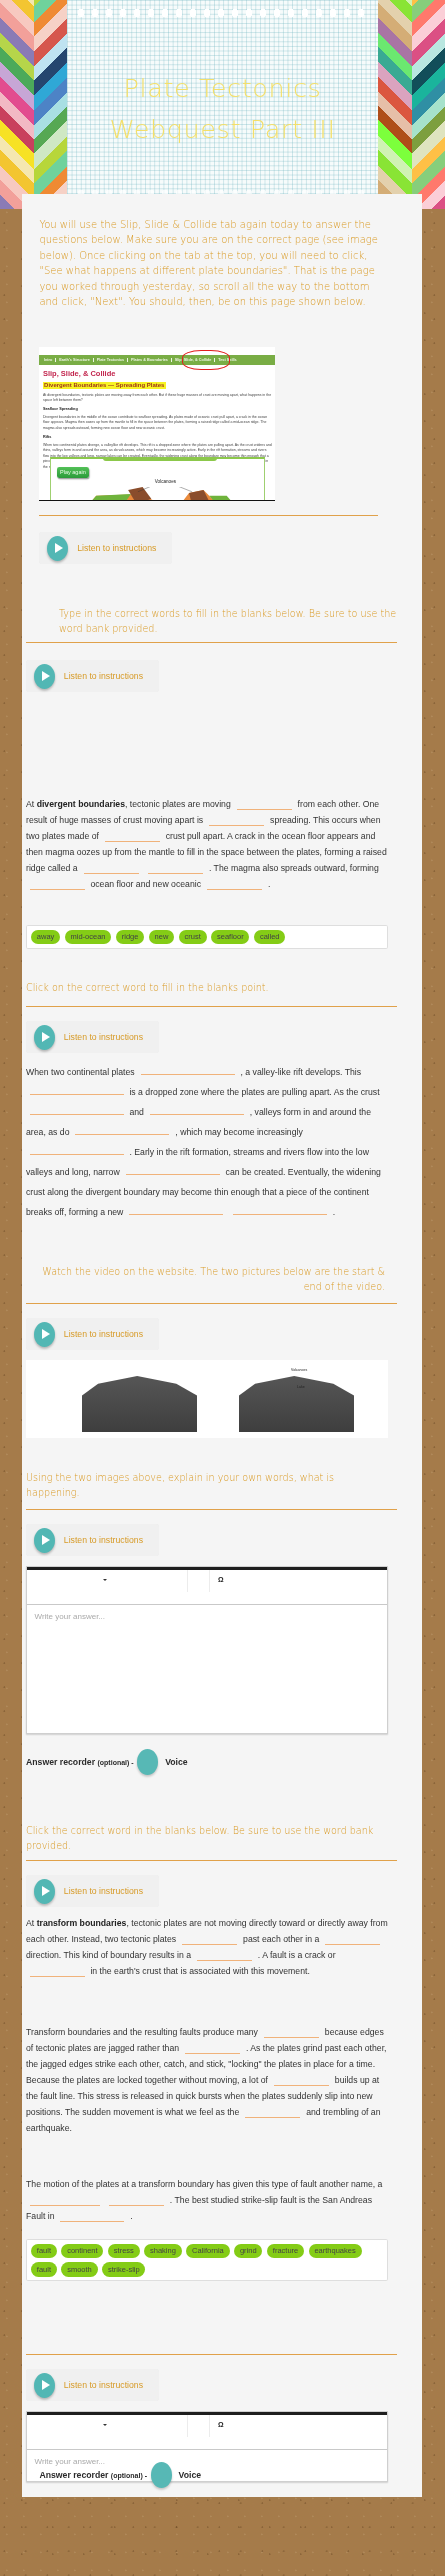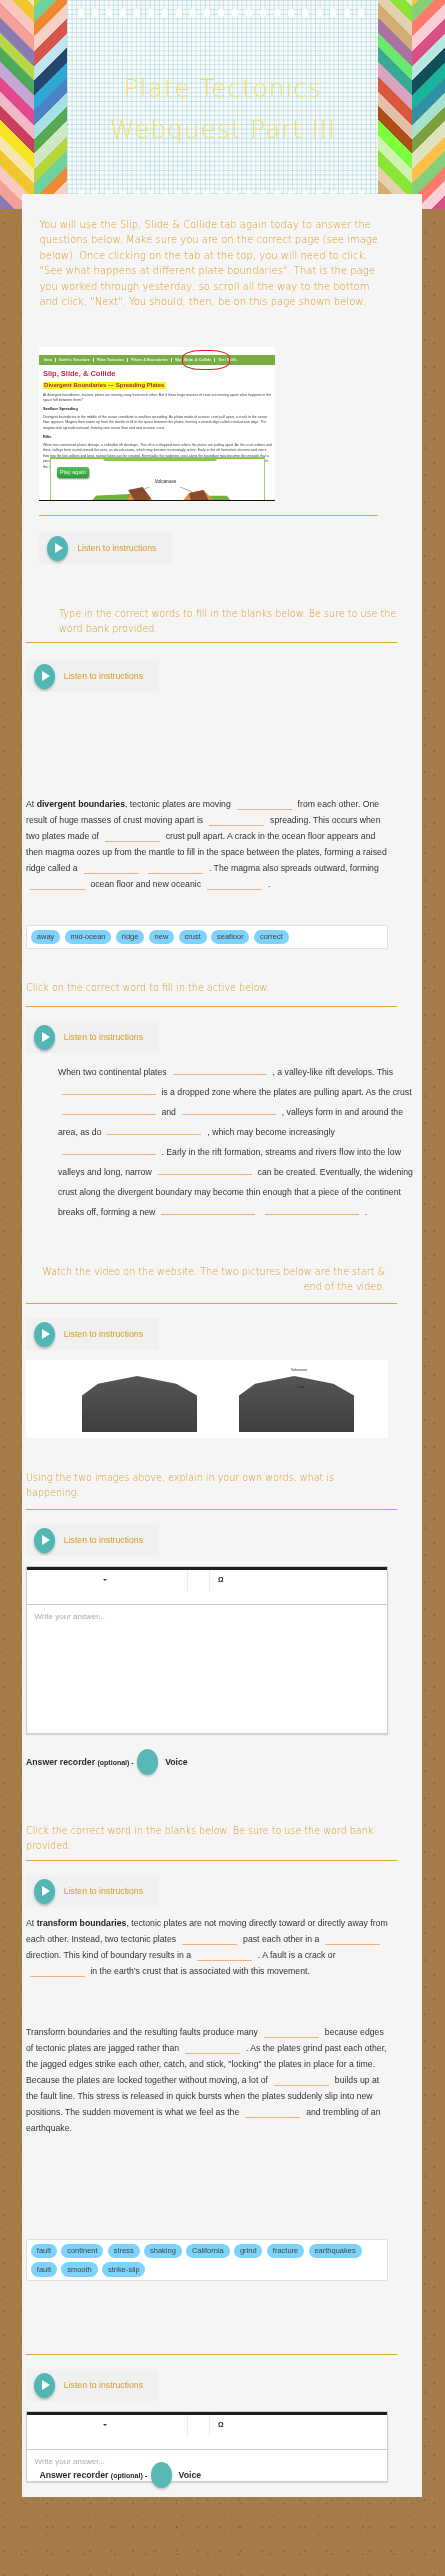--- a/index.html
+++ b/index.html
@@ -169,21 +169,21 @@
   }
   .blank.w160 { width: 94px; }
   .blank.w95 { width: 55px; }
 
   .wordbank {
     position: absolute; width: 362px; background: #fff;
     border: 0.6px solid #dedede; border-radius: 1.7px;
     padding: 3.5px 4px; display: flex; flex-wrap: wrap; gap: 3.5px 4.6px;
   }
   .chip {
-    background: #7dd3fc; border-radius: 9.3px; padding: 2.9px 5.8px;
+    background: #84cc16; border-radius: 9.3px; padding: 2.9px 5.8px;
     font-size: 7.5px; color: #444; font-family: "Liberation Sans", sans-serif;
   }
 
   .video-imgs {
     position: absolute; width: 362px; height: 78px; background: #fff;
   }
   .vimg {
     position: absolute; top: 16px; width: 115px; height: 56px;
     background: linear-gradient(#565656, #3e3e3e);
     clip-path: polygon(0 35%, 14% 14%, 48% 0, 82% 14%, 100% 35%, 100% 100%, 0 100%);
@@ -325,32 +325,32 @@
     <span>.</span>
   </div>
 
   <div class="wordbank" style="left:4px; top:731px;">
     <span class="chip">away</span>
     <span class="chip">mid-ocean</span>
     <span class="chip">ridge</span>
     <span class="chip">new</span>
     <span class="chip">crust</span>
     <span class="chip">seafloor</span>
-    <span class="chip">correct</span>
-  </div>
-
-  <div class="q-title hand" style="left:4px; top:787px;">Click on the correct word to fill in the active below.</div>
+    <span class="chip">called</span>
+  </div>
+
+  <div class="q-title hand" style="left:4px; top:787px;">Click on the correct word to fill in the blanks point.</div>
   <div class="rule" style="left:4px; top:812px; width:371px;"></div>
 
   <div class="listen" style="left:4px; top:827px;">
     <div class="play-btn"></div>
     <span class="listen-label">Listen to instructions</span>
   </div>
 
-  <div class="para" style="left:4px; top:868px; line-height:20px;margin-left:32px;">
+  <div class="para" style="left:4px; top:868px; line-height:20px;">
     <span>When two continental plates</span>
     <select class="blank w160" style="border:none;border-bottom:0.6px solid #f0b27a;background:transparent;appearance:none;"></select>
     <span>, a valley-like rift develops. This</span>
     <select class="blank w160" style="border:none;border-bottom:0.6px solid #f0b27a;background:transparent;appearance:none;"></select>
     <span>is a dropped zone where the plates are pulling apart. As the crust</span>
     <select class="blank w160" style="border:none;border-bottom:0.6px solid #f0b27a;background:transparent;appearance:none;"></select>
     <span>and</span>
     <select class="blank w160" style="border:none;border-bottom:0.6px solid #f0b27a;background:transparent;appearance:none;"></select>
     <span>, valleys form in and around the area, as do</span>
     <select class="blank w160" style="border:none;border-bottom:0.6px solid #f0b27a;background:transparent;appearance:none;"></select>
@@ -428,20 +428,28 @@
     <input class="blank w95" style="border-top: none; border-right: none; border-left: none; border-image: initial; border-bottom: 0.6px solid rgb(240, 178, 122); background: transparent;">
     <span>because edges of tectonic plates are jagged rather than</span>
     <input class="blank w95" style="border-top: none; border-right: none; border-left: none; border-image: initial; border-bottom: 0.6px solid rgb(240, 178, 122); background: transparent;">
     <span>. As the plates grind past each other, the jagged edges strike each other, catch, and stick, "locking" the plates in place for a time. Because the plates are locked together without moving, a lot of</span>
     <input class="blank w95" style="border-top: none; border-right: none; border-left: none; border-image: initial; border-bottom: 0.6px solid rgb(240, 178, 122); background: transparent;">
     <span>builds up at the fault line. This stress is released in quick bursts when the plates suddenly slip into new positions. The sudden movement is what we feel as the</span>
     <input class="blank w95" style="border-top: none; border-right: none; border-left: none; border-image: initial; border-bottom: 0.6px solid rgb(240, 178, 122); background: transparent;">
     <span>and trembling of an earthquake.</span>
   </div>
 
+  <div class="para" style="left:4px; top:1982px;">
+    <span>The motion of the plates at a transform boundary has given this type of fault another name, a</span>
+    <input class="blank w95" style="width: 70px; border-top: none; border-right: none; border-left: none; border-image: initial; border-bottom: 0.6px solid rgb(240, 178, 122); background: transparent;">
+    <input class="blank w95" style="border-top: none; border-right: none; border-left: none; border-image: initial; border-bottom: 0.6px solid rgb(240, 178, 122); background: transparent;">
+    <span>. The best studied strike-slip fault is the San Andreas Fault in</span>
+    <input class="blank w95" style="width: 64px; border-top: none; border-right: none; border-left: none; border-image: initial; border-bottom: 0.6px solid rgb(240, 178, 122); background: transparent;">
+    <span>.</span>
+  </div>
 
   <div class="wordbank" style="left:4px; top:2045px;">
     <span class="chip">fault</span>
     <span class="chip">continent</span>
     <span class="chip">stress</span>
     <span class="chip">shaking</span>
     <span class="chip">California</span>
     <span class="chip">grind</span>
     <span class="chip">fracture</span>
     <span class="chip">earthquakes</span>

